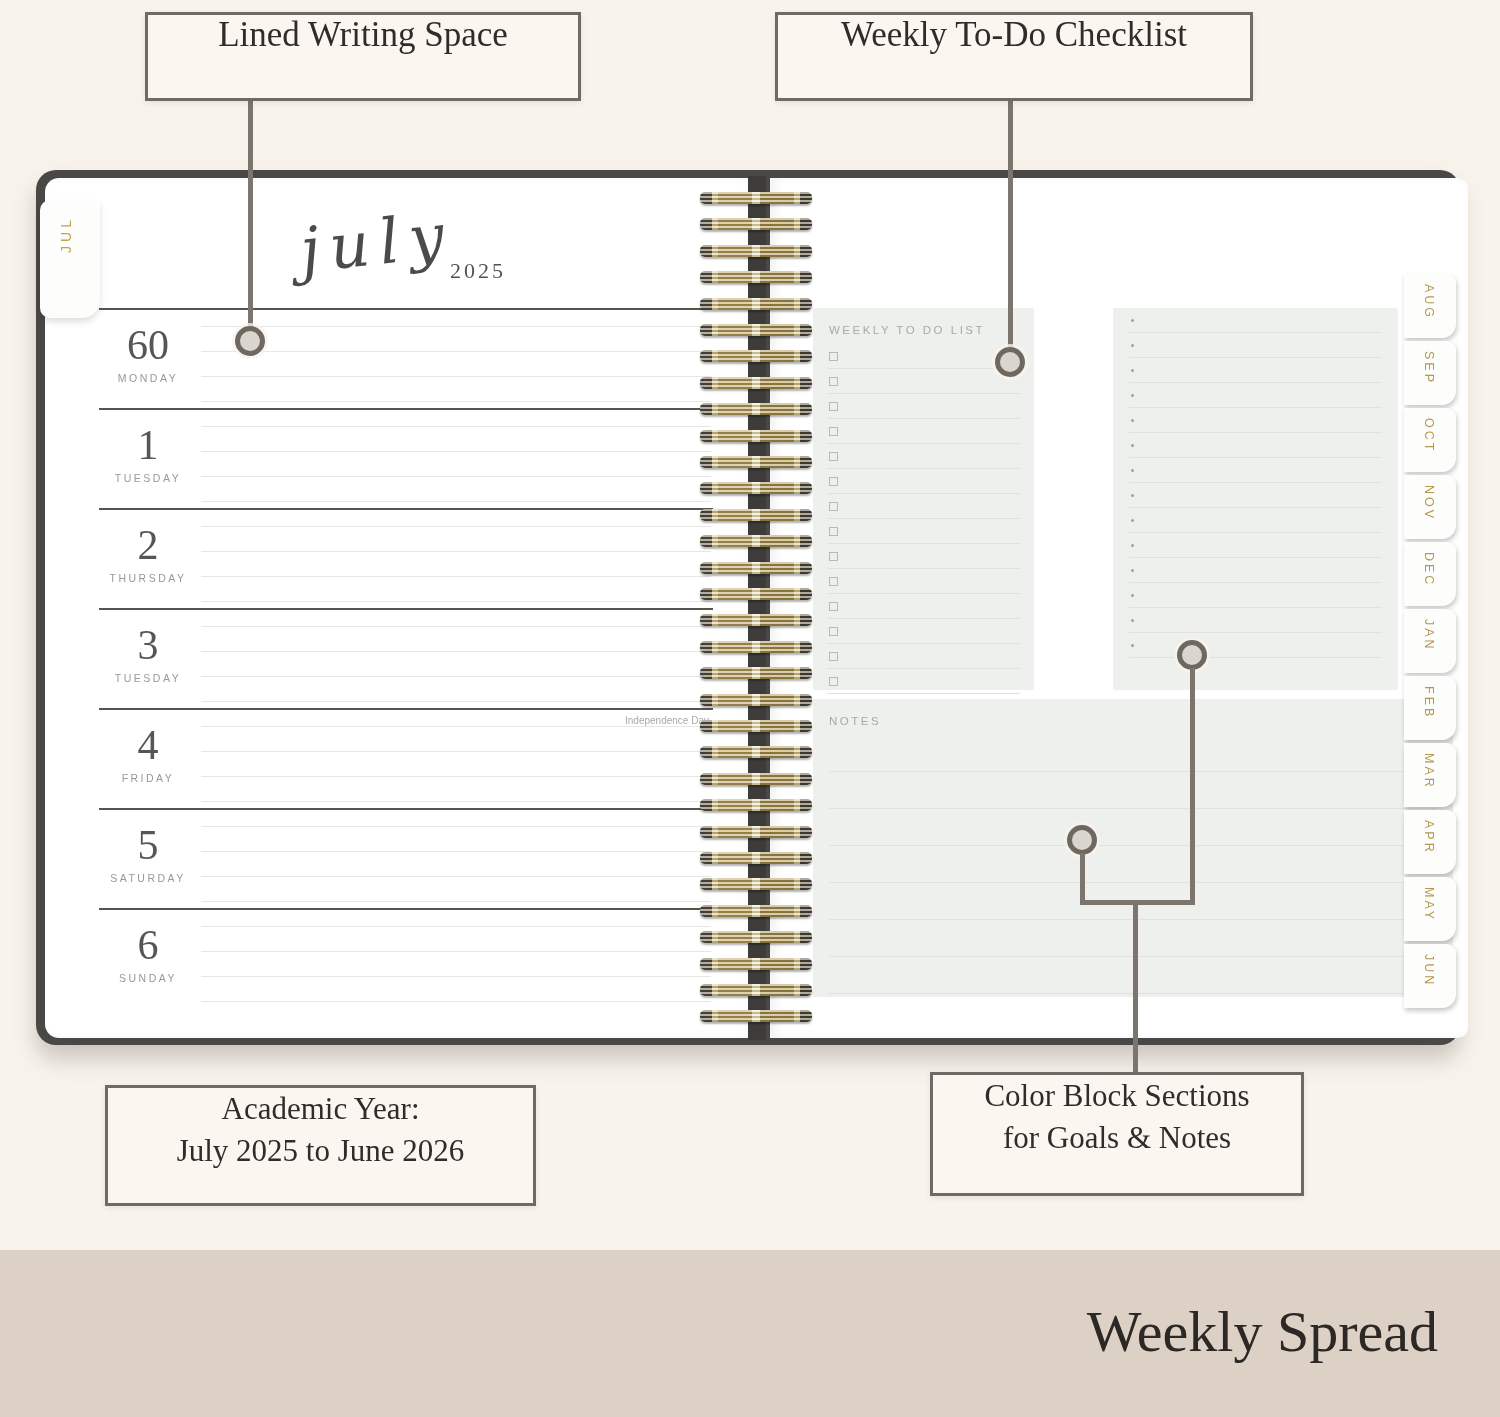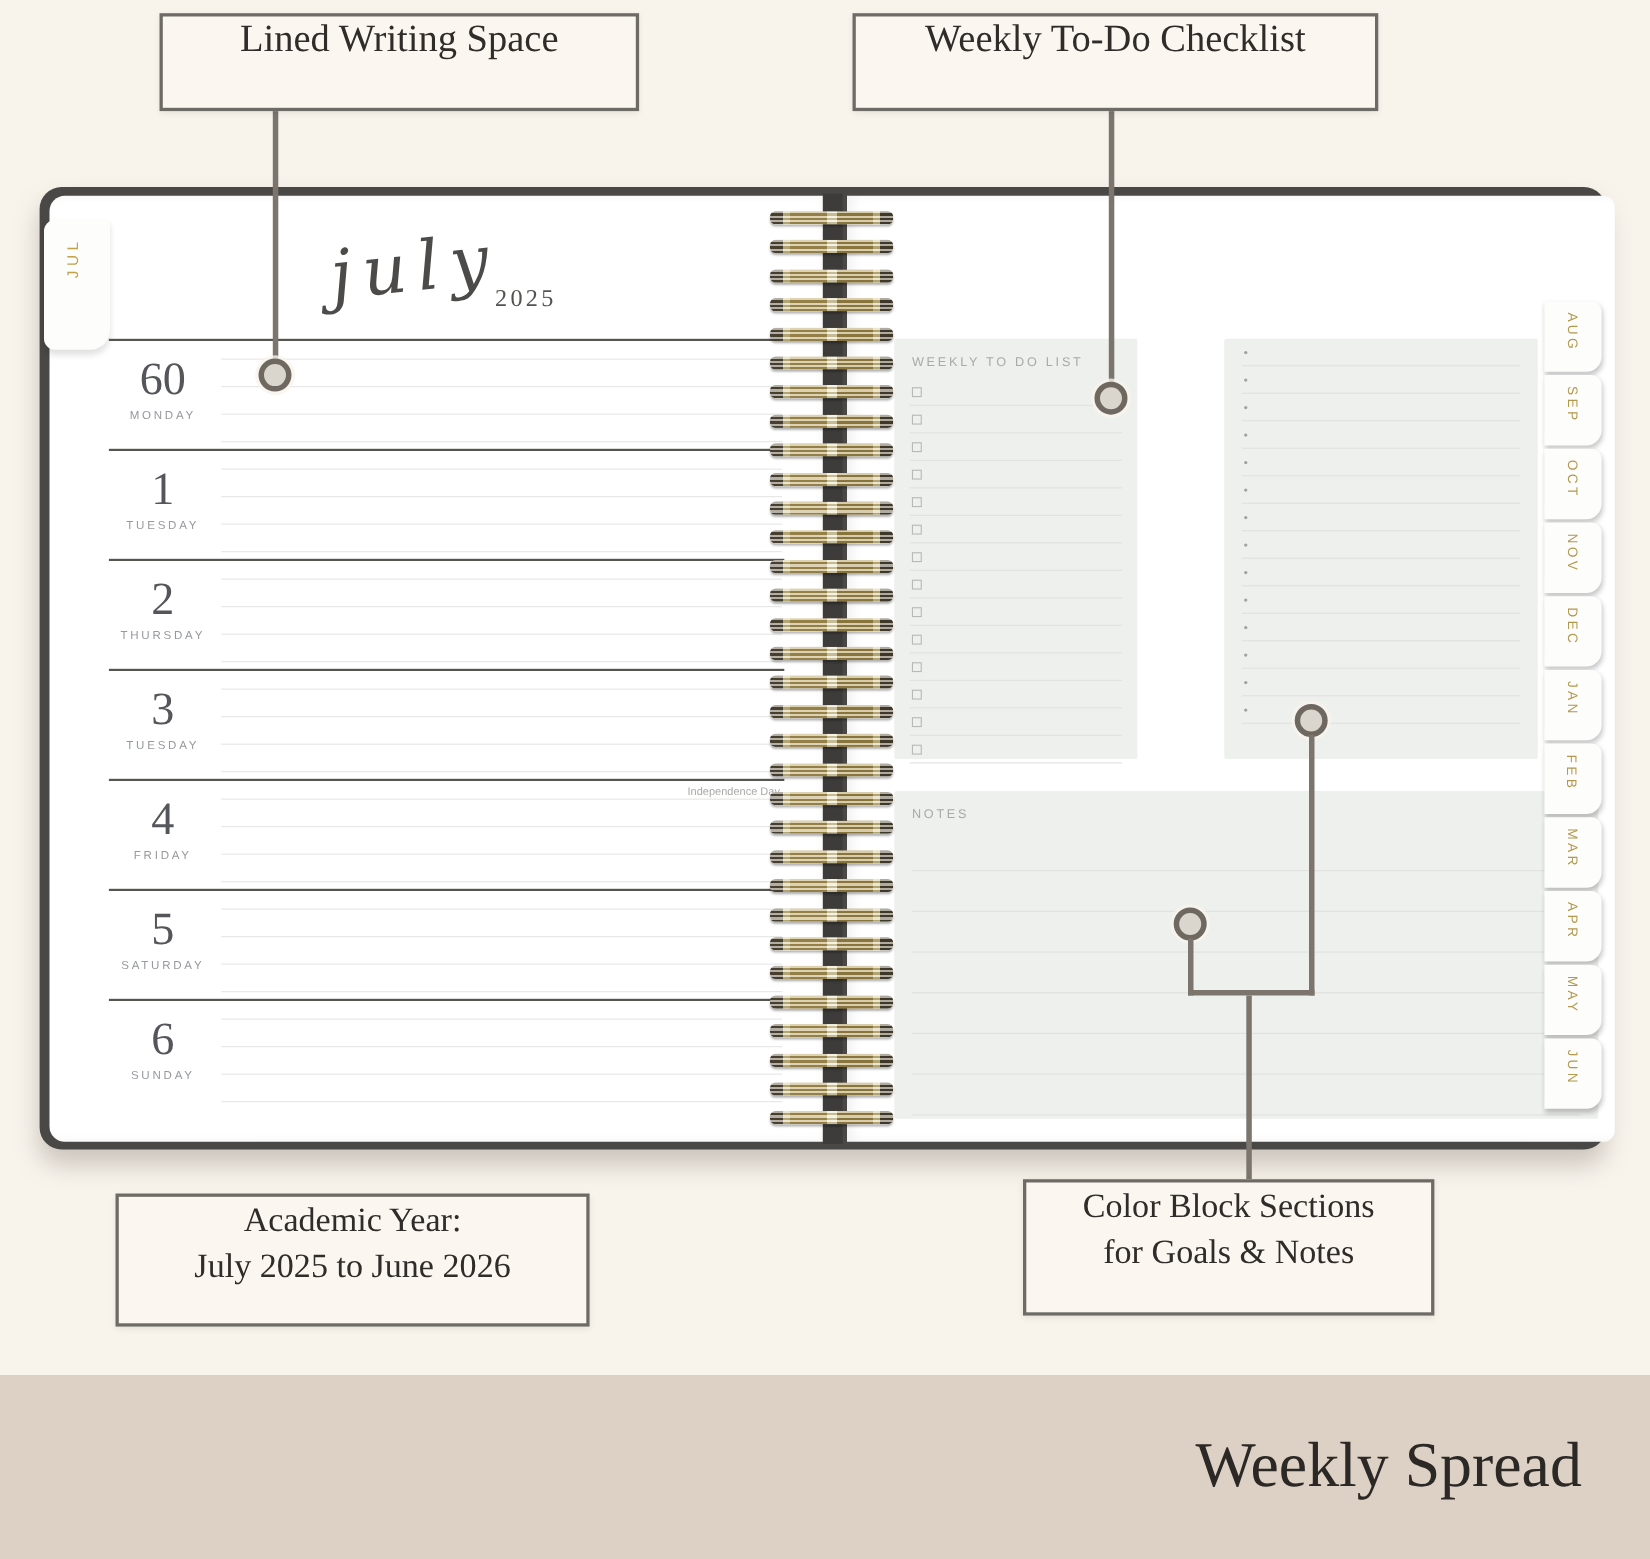--- a/index.html
+++ b/index.html
@@ -49,21 +49,21 @@
   .ruled{position:absolute;left:0;right:0;height:1px;background:#e6e7e4;}
   .ruled:nth-child(1){top:18px}.ruled:nth-child(2){top:43px}
   .ruled:nth-child(3){top:68px}.ruled:nth-child(4){top:93px}
   .day-note{position:absolute;right:46px;top:7px;font-family:"Liberation Sans",sans-serif;
             font-size:10px;color:#a9aaa7;}
 
   
   .panel{position:absolute;background:#eef0ed;border-radius:2px;}
   .panel-todo{left:43px;top:130px;width:221px;height:382px;}
   .panel-goals{left:343px;top:130px;width:285px;height:382px;}
-  .panel-notes{left:43px;top:541px;width:640px;height:298px;}
+  .panel-notes{left:43px;top:521px;width:640px;height:298px;}
   .panel-header{font-family:"Liberation Sans",sans-serif;font-size:11.5px;letter-spacing:2.5px;
                 color:#a7aaa6;padding:16px 16px 8px 16px;}
   .todo-row{position:relative;height:24px;margin:0 14px;border-bottom:1px solid #e0e2de;}
   .todo-box{position:absolute;left:2px;top:8px;width:7px;height:7px;border:1px solid #b6b9b5;}
   .goal-row{position:relative;height:24px;margin:0 16px;border-bottom:1px solid #e0e2de;}
   .goal-dot{position:absolute;left:2px;top:11px;width:3px;height:3px;border-radius:50%;background:#9fa29e;}
   .note-line{height:36px;margin:0 16px;border-bottom:1px solid #e0e2de;}
 
   
   .tabs{position:absolute;left:1368px;top:104px;width:52px;}

